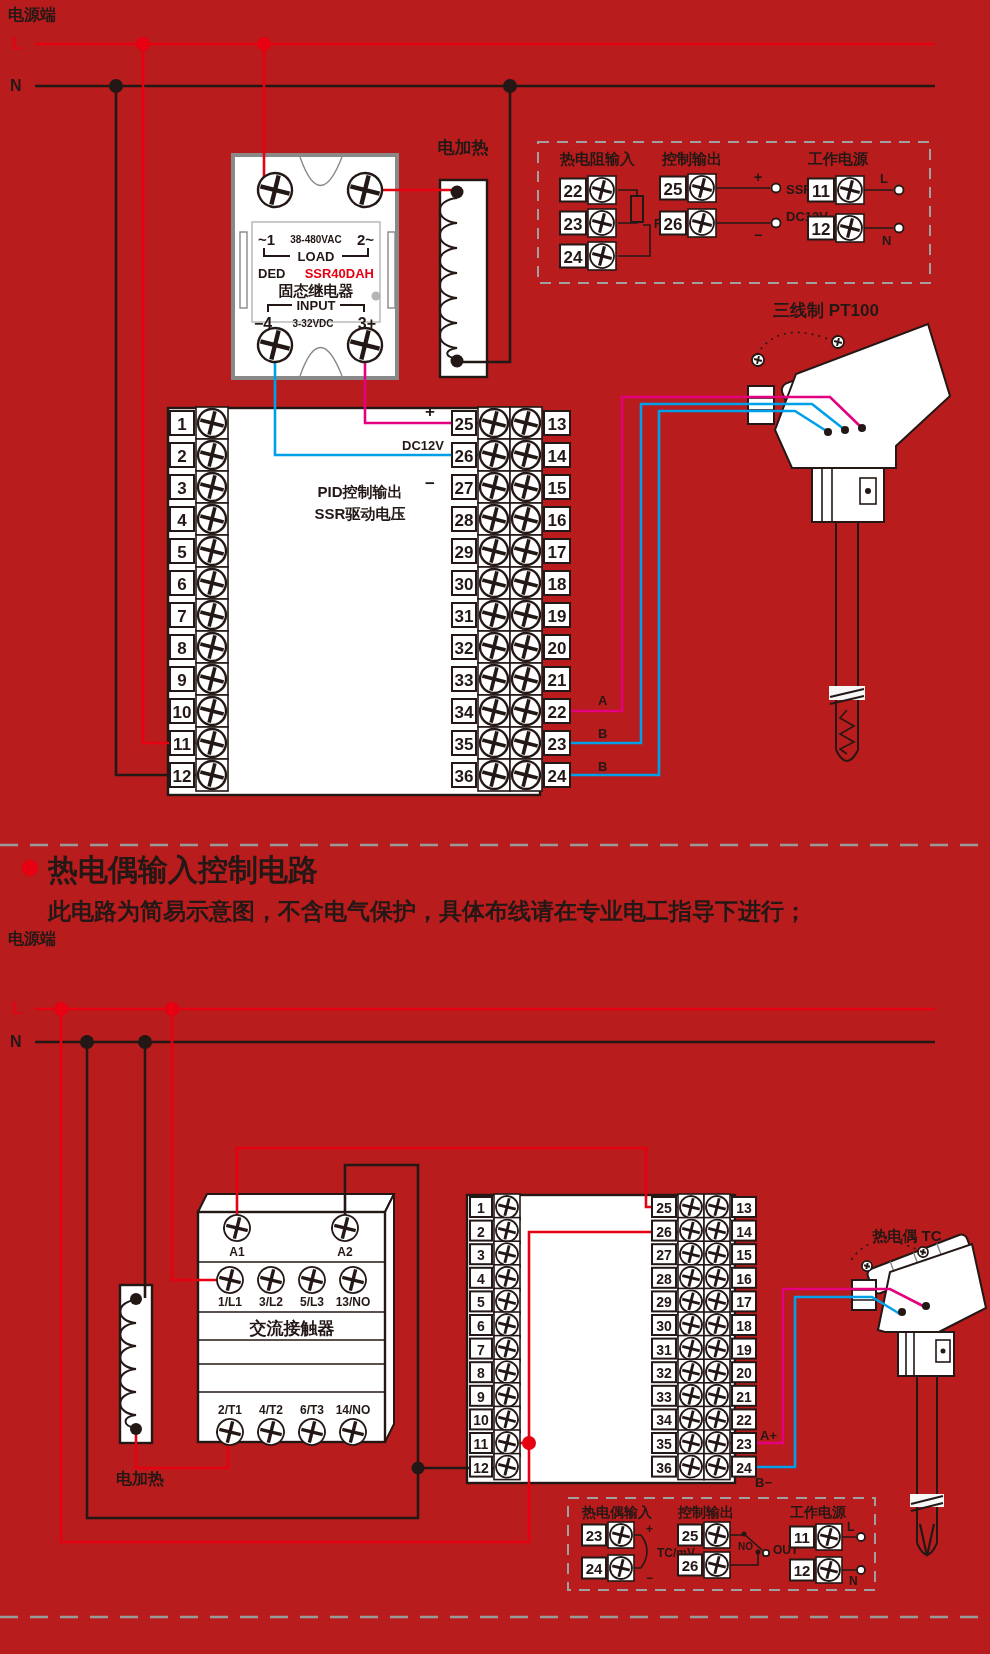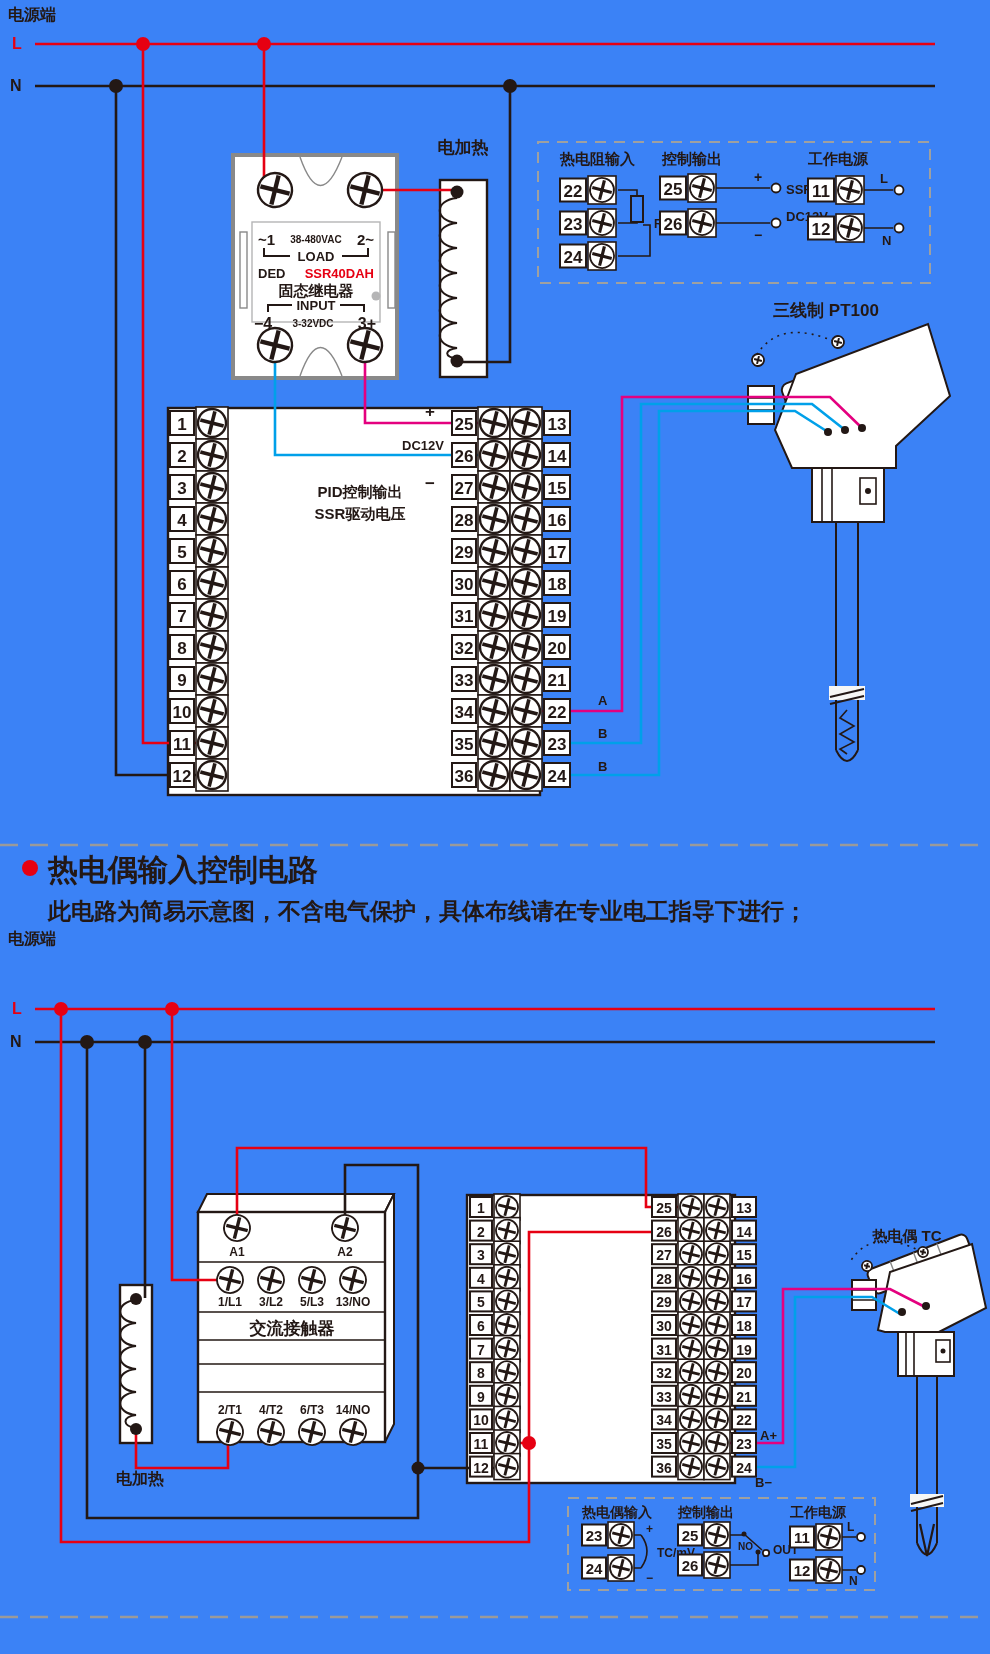--- a/index.html
+++ b/index.html
@@ -1,16 +1,16 @@
 <!DOCTYPE html>
 <html><head>
 <meta charset="utf-8">
 <style>
   html,body{margin:0;padding:0;background:#e9e9e7;}
-  #stage{position:relative;width:990px;height:1654px;background:#3b82f6;margin:0 auto;
+  #stage{position:relative;width:990px;height:1654px;background:#b91c1c;margin:0 auto;
          font-family:"Liberation Sans","DejaVu Sans",sans-serif;}
   svg text{font-family:"Liberation Sans","DejaVu Sans",sans-serif;fill:#231815;font-weight:bold;}
   .w-red{stroke:#e60012;stroke-width:2.6;fill:none}
   .w-blk{stroke:#231815;stroke-width:2.6;fill:none}
   .w-pink{stroke:#e4007f;stroke-width:2.6;fill:none}
   .w-blue{stroke:#00a0e9;stroke-width:2.6;fill:none}
   .box{fill:#ffffff;stroke:#231815;stroke-width:2.4}
   .boxg{fill:#ffffff;stroke:#898989;stroke-width:4}
   .thin{stroke:#231815;stroke-width:1.6;fill:none}
   .thin2{stroke:#231815;stroke-width:2;fill:none}

